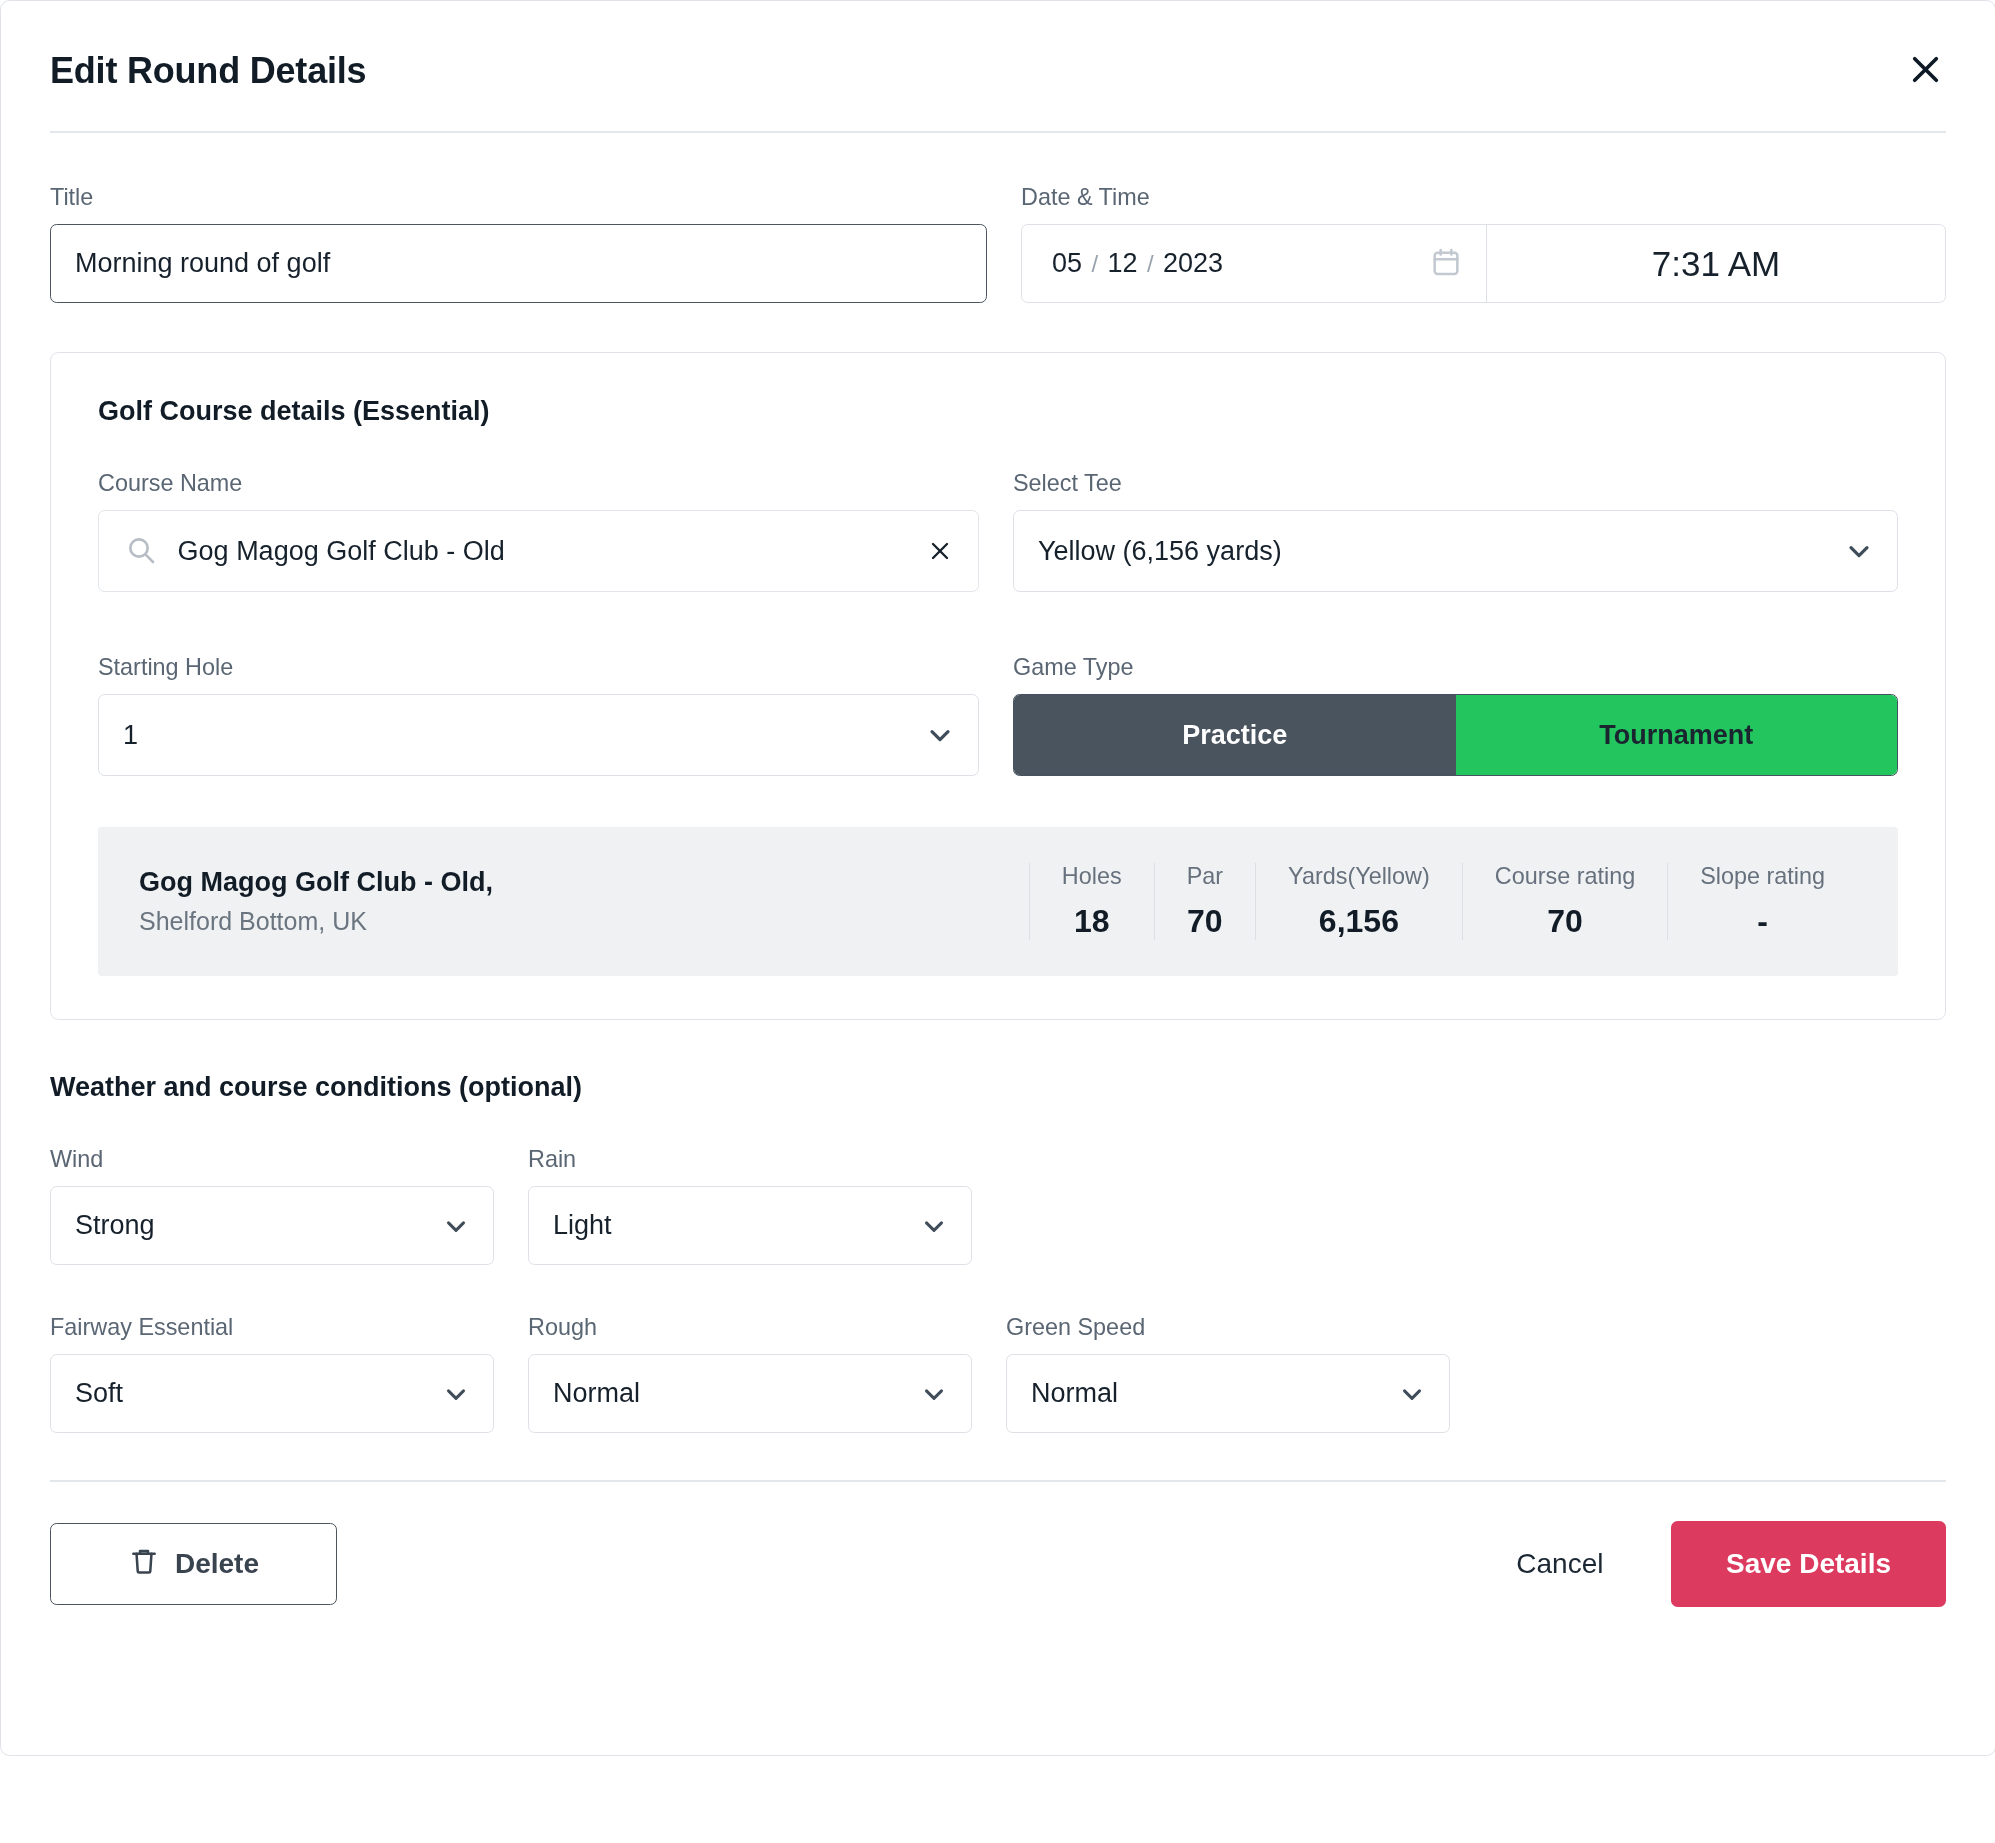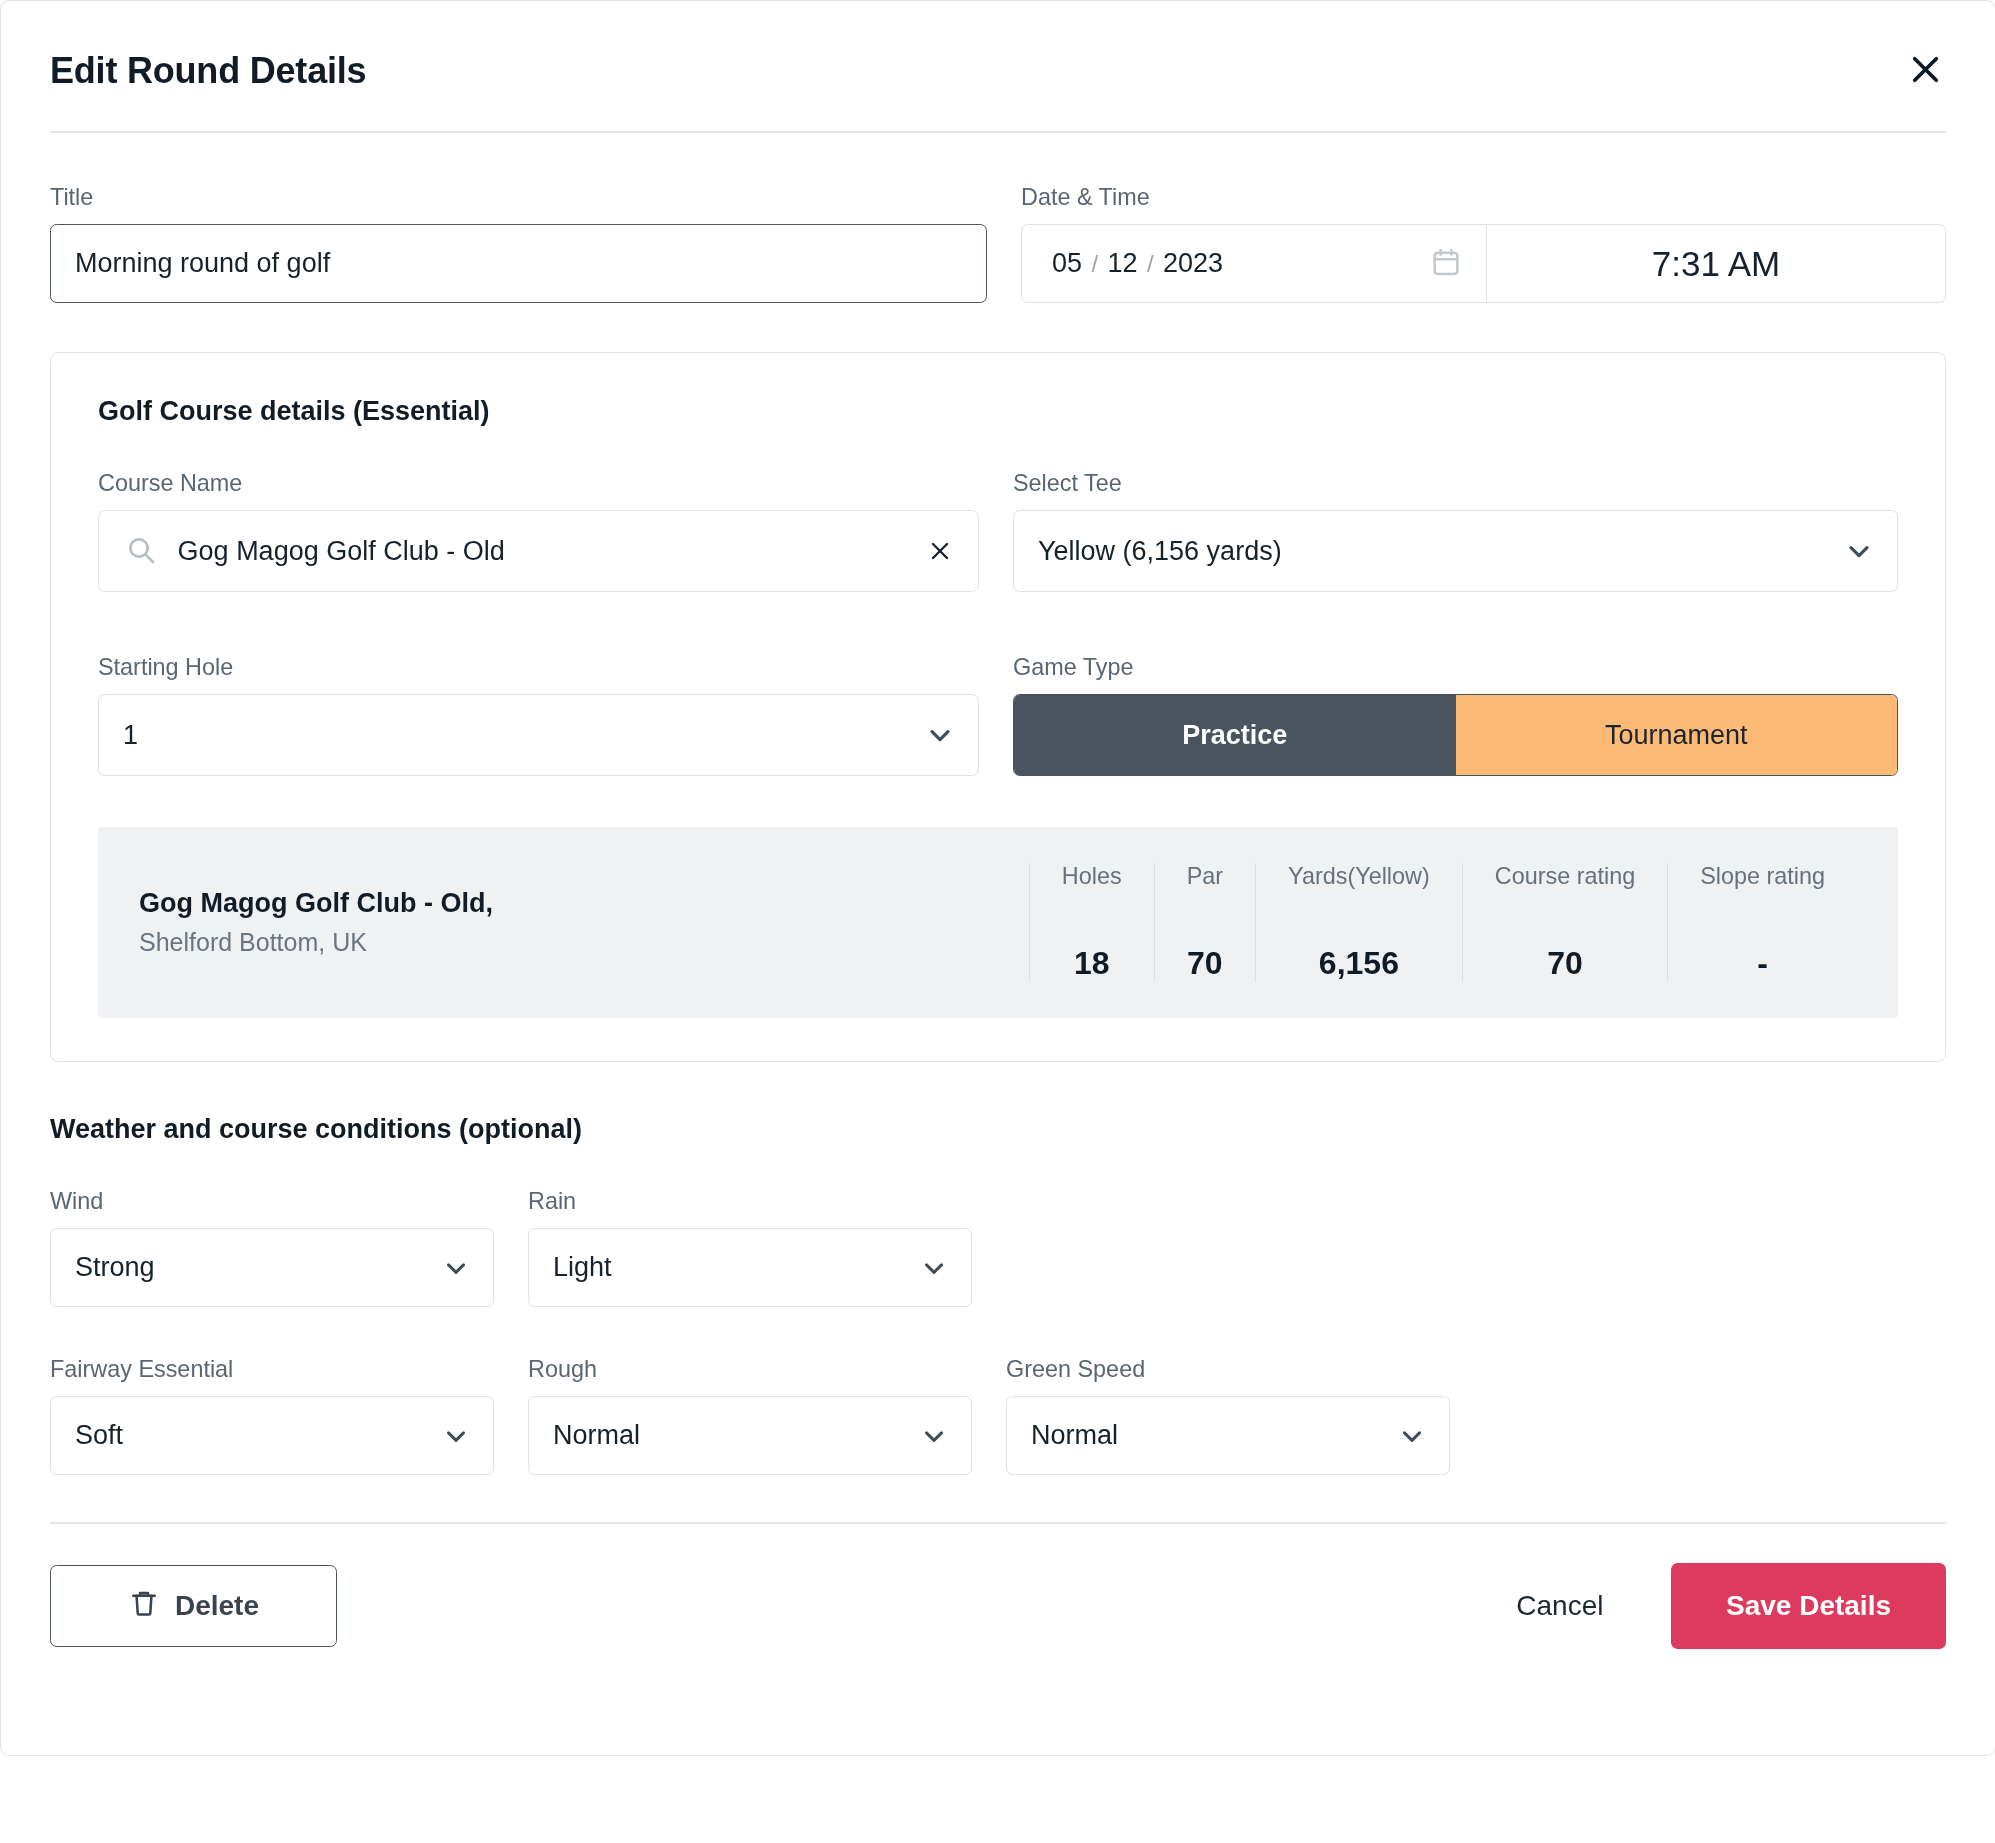--- a/index.html
+++ b/index.html
@@ -79,35 +79,35 @@
   .search-box .val { flex: 1; font-size: 27px; color: #16212c; }
   .clear-x { cursor: pointer; display: flex; align-items: center; color: #1b2733; }
   .row-gap { height: 62px; }
 
   
   .seg {
     display: flex; height: 82px; border: 1.9px solid #475260; border-radius: 6.6px; overflow: hidden;
   }
   .seg-btn {
     flex: 1; display: flex; align-items: center; justify-content: center;
-    font-size: 27px; cursor: pointer; background: #fdba74; color: #1a2530; font-weight: 400;
+    font-size: 27px; cursor: pointer; background: #22c55e; color: #1a2530; font-weight: 700;
   }
   .seg-btn.active { background: #49545f; color: #ffffff; font-weight: 700; }
 
   
   .stats {
     margin-top: 51px; background: #f0f1f3; border-radius: 3.7px;
     display: flex; align-items: stretch; padding: 36px 41px 36px 41px;
   }
   .stats-name { flex: 1; display: flex; flex-direction: column; justify-content: center; padding-right: 28px; }
   .stats-name .n1 { font-size: 27px; font-weight: 700; color: #111c27; margin-bottom: 9.4px; }
   .stats-name .n2 { font-size: 25px; color: #6a7580; }
   .stat {
     display: flex; flex-direction: column; align-items: center; justify-content: center;
-    border-left: 1.9px solid #dcdfe3; padding: 0 32px; gap: 42px;
+    border-left: 1.9px solid #dcdfe3; padding: 0 32px;
   }
   .stat .k { font-size: 23.4px; color: #66717d; margin-bottom: 13px; white-space: nowrap; }
   .stat .v { font-size: 32px; font-weight: 700; color: #111c27; }
 
   
   .sec-title { font-size: 27px; font-weight: 700; color: #111c27; padding: 52px 49px 0 49px; }
   .wrow { display: flex; gap: 34px; padding: 43px 49px 0 49px; }
   .w3 { width: 444px; }
   .wrow2 { display: flex; gap: 34px; padding: 49px 49px 0 49px; }
 

